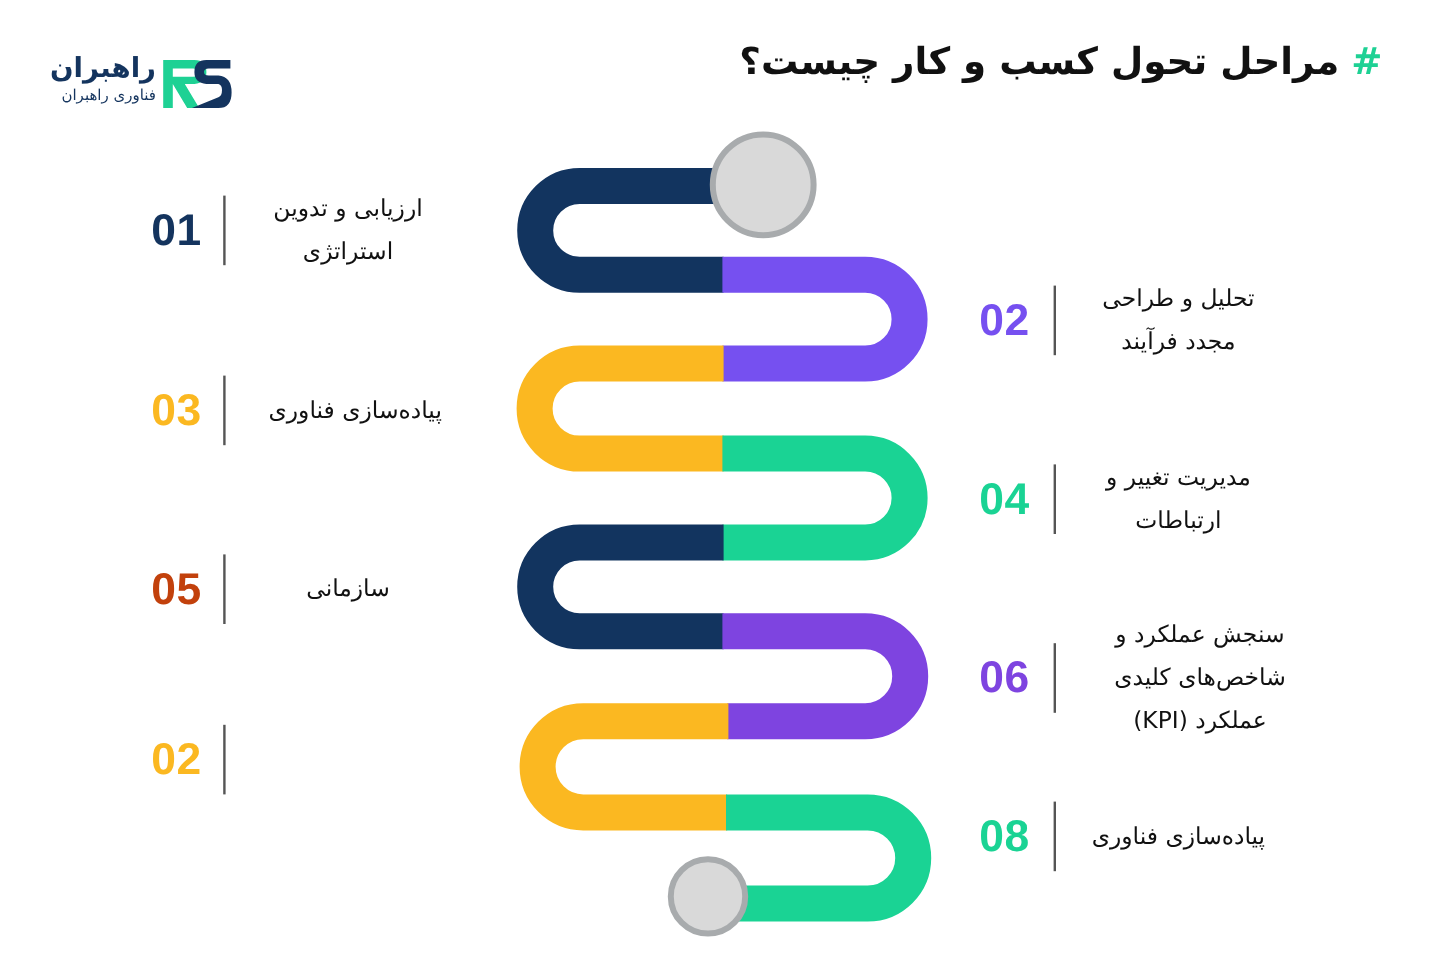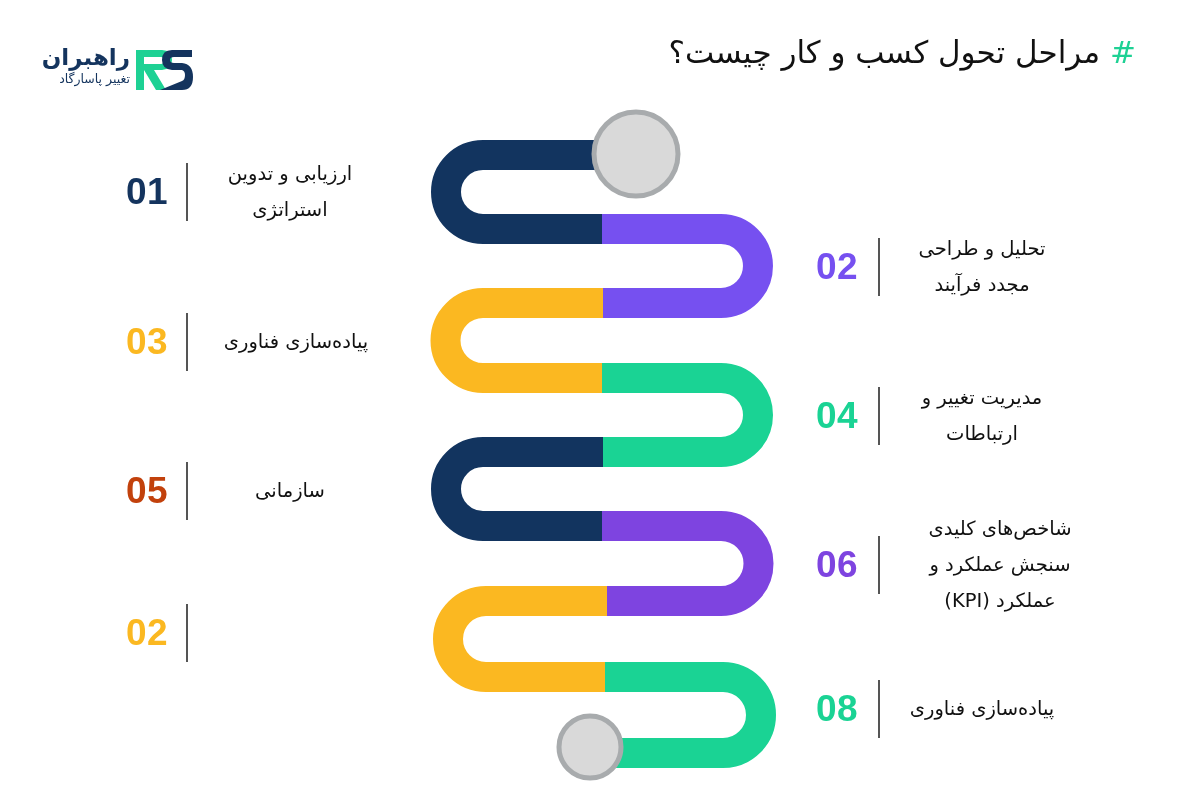--- a/index.html
+++ b/index.html
@@ -6,21 +6,21 @@
     body {
       width: 1200px; height: 800px; background: #ffffff; position: relative; overflow: hidden;
       font-family: "DejaVu Sans", "Liberation Sans", sans-serif; color: #111111;
     }
     .logo { position: absolute; left: 38px; top: 40px; width: 160px; height: 58px; }
     .logo-text { position: absolute; left: 0; top: 4px; width: 92px; text-align: right; direction: rtl; }
     .logo-name { font-size: 23px; font-weight: bold; color: #14345e; line-height: 26px; display: block; }
     .logo-sub { font-size: 12.5px; color: #14345e; line-height: 18px; display: block; }
     .logo-mark { position: absolute; left: 94px; top: 4px; width: 64px; height: 50px; }
 
-    .title { position: absolute; right: 64px; top: 34px; direction: rtl; font-size: 31px; font-weight: normal; color: #111; white-space: nowrap; }
+    .title { position: absolute; right: 48px; top: 34px; direction: rtl; font-size: 31px; font-weight: bold; color: #111; white-space: nowrap; }
     .title .hash { color: #1ed194; margin-left: 10px; }
 
     .serpent { position: absolute; left: 0; top: 0; width: 1200px; height: 800px; }
 
     .step { position: absolute; height: 60px; }
     .step .num { position: absolute; top: 50%; transform: translateY(-50%); font-size: 37px; font-weight: bold; font-family: "Liberation Sans", sans-serif; letter-spacing: 0.5px; }
     .step .divider { position: absolute; top: 0; width: 1.5px; height: 100%; background: #555555; }
     .step .label { position: absolute; top: 50%; transform: translateY(-50%); direction: rtl; text-align: center; font-size: 19.5px; line-height: 36px; color: #111; white-space: nowrap; }
 
     
@@ -31,21 +31,21 @@
     .step.right .num { left: 816px; }
     .step.right .divider { left: 878px; }
     .step.right .label { left: 892px; width: 216px; }
   </style>
 </head>
 <body>
 
 <div class="logo">
   <div class="logo-text">
     <span class="logo-name">راهبران</span>
-    <span class="logo-sub">تغییر پاسارگاد</span>
+    <span class="logo-sub">فناوری راهبران</span>
   </div>
   <svg class="logo-mark" viewBox="0 0 64 50">
 
     <path d="M4 6 L30 6 Q40 6 40 16 Q40 25 30 26 L22 26 L34 46 L24 46 L12 26 L12 46 L4 46 Z M12 13 L12 20 L29 20 Q32 20 32 16.5 Q32 13 29 13 Z" fill="#1ed194"></path>
 
     <path d="M60 6 L40 6 Q30 6 30 16 Q30 25 40 26 L50 26 Q53 27 53 31 Q53 36 50 37 L28 46 L50 46 Q61 46 61 33 Q61 20 50 19 L42 19 Q38 19 38 16 Q38 13 42 13 L60 13 Z" fill="#14345e"></path>
   </svg>
 </div>
 
 <div class="title">
@@ -120,25 +120,25 @@
   <div class="label" style="width:180px;">
     <div>مدیریت تغییر و</div>
     <div>ارتباطات</div>
   </div>
 </div>
 
 <div class="step right" style="left:0; width:1200px; top:536px; height:58px;">
   <span class="num" style="color:#7e44e0;">06</span>
   <span class="divider"></span>
   <div class="label" style="line-height:36px;">
+    <div>سنجش عملکرد و</div>
     <div>شاخص‌های کلیدی</div>
-    <div>سنجش عملکرد و</div>
     <div>عملکرد (KPI)</div>
   </div>
 </div>
 
-<div class="step right" style="left:0; width:1200px; top:668px; height:58px;margin-top:12px;">
+<div class="step right" style="left:0; width:1200px; top:668px; height:58px;">
   <span class="num" style="color:#1ad394;">08</span>
   <span class="divider"></span>
   <div class="label" style="width:180px;">
     <div>پیاده‌سازی فناوری</div>
   </div>
 </div>
 
 </body></html>

